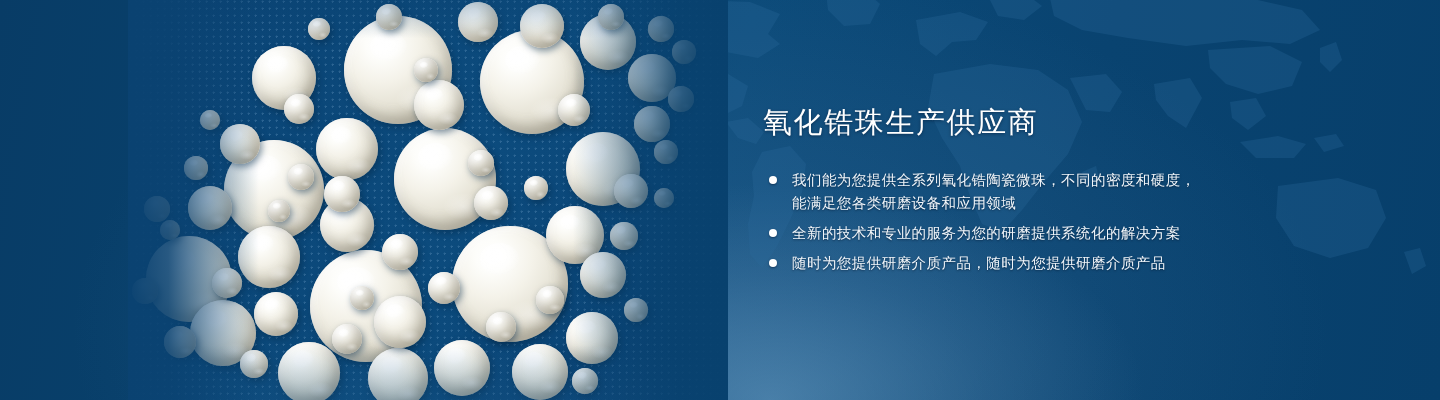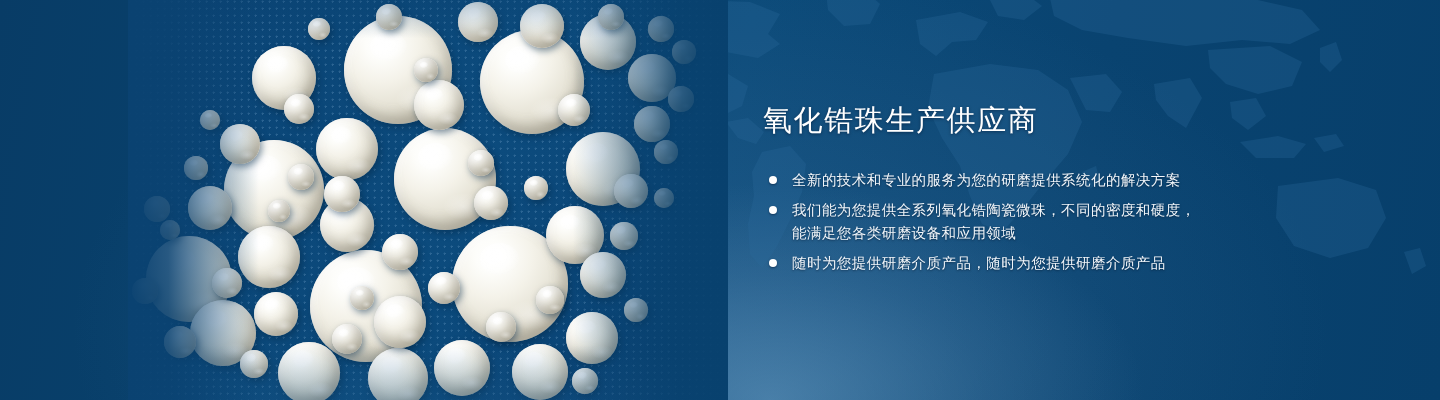--- a/index.html
+++ b/index.html
@@ -92,21 +92,20 @@
     width:470px;
   }
   .headline{
     color:#ffffff;
     font-size:29px;
     font-weight:normal;
     letter-spacing:1.6px;
     line-height:1.3;
     text-shadow:0 1px 3px rgba(0,20,45,0.55);
     white-space:nowrap;
-    font-family:Liberation Mono, monospace;
   }
   .bullets{
     margin-top:27px;
     list-style:none;
   }
   .bullet{
     position:relative;
     padding-left:29px;
     color:#f2f6fa;
     font-size:14.5px;
@@ -243,27 +242,27 @@
     <div class="feather"></div>
   </div>
 
   <div class="content">
     <h1 class="headline">氧化锆珠生产供应商</h1>
 
     <ul class="bullets">
 
       <li class="bullet">
         <span class="dot"></span>
-        <span class="ln">全新的技术和专业的服务为您的研磨提供系统化的解决方案</span>
+        <span class="ln">我们能为您提供全系列氧化锆陶瓷微珠，不同的密度和硬度，</span>
+        <span class="ln">能满足您各类研磨设备和应用领域</span>
       </li>
 
       <li class="bullet">
         <span class="dot"></span>
-        <span class="ln">我们能为您提供全系列氧化锆陶瓷微珠，不同的密度和硬度，</span>
-        <span class="ln">能满足您各类研磨设备和应用领域</span>
+        <span class="ln">全新的技术和专业的服务为您的研磨提供系统化的解决方案</span>
       </li>
 
       <li class="bullet">
         <span class="dot"></span>
         <span class="ln">随时为您提供研磨介质产品，随时为您提供研磨介质产品</span>
       </li>
 
     </ul>
   </div>
 

